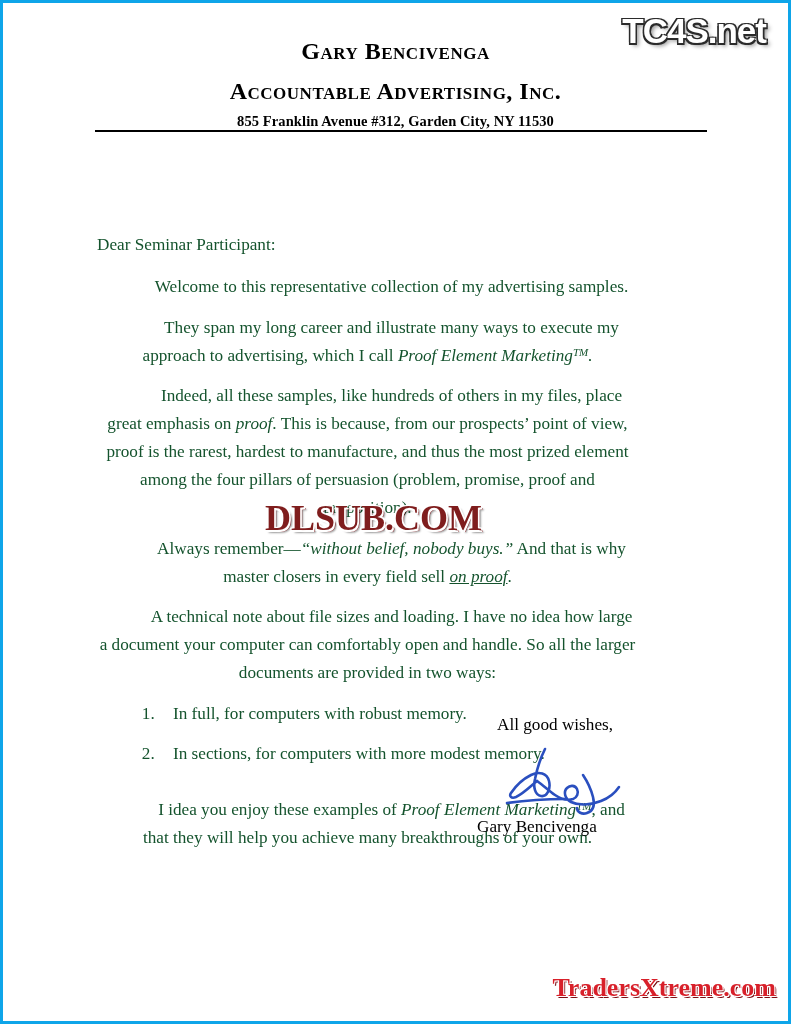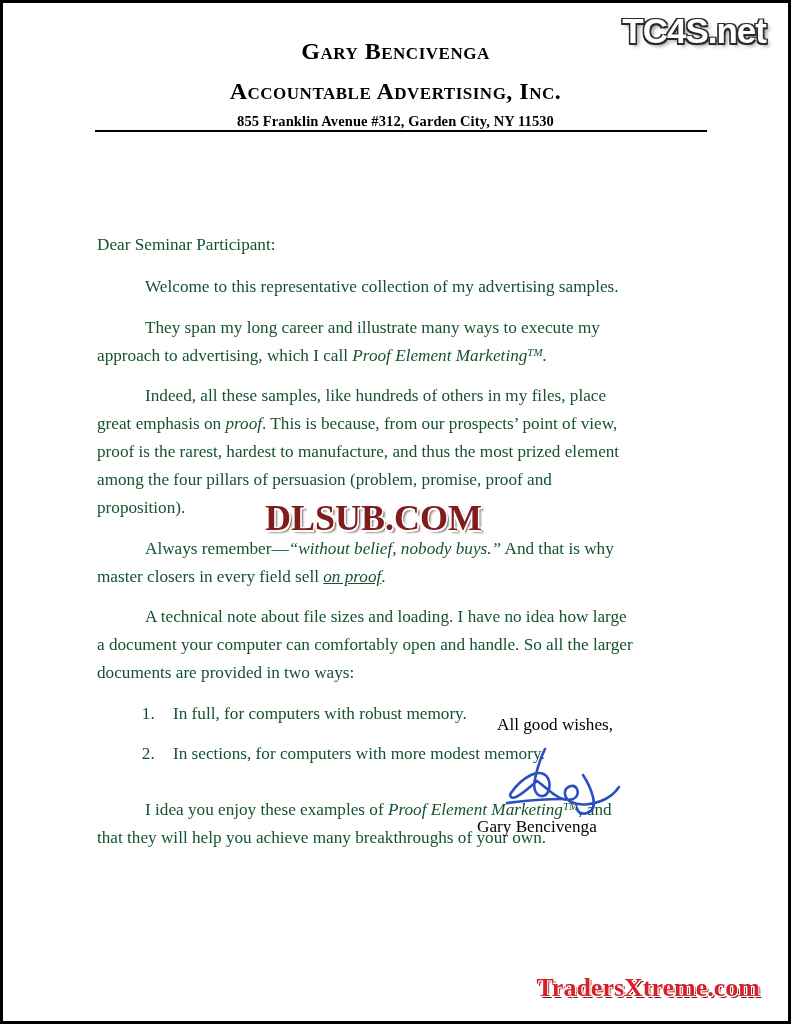--- a/index.html
+++ b/index.html
@@ -13,21 +13,21 @@
     position: relative;
     font-family: "Liberation Serif", serif;
     color: #000000;
     overflow: hidden;
   }
   .page {
     position: absolute;
     left: 0; top: 0;
     width: 791px;
     height: 1024px;
-    border: 3px solid #000000;
+    border: 3px solid #0ea5e9;
     box-sizing: border-box;
     background: #ffffff;
   }
   
   .wm-top {
     position: absolute;
     top: 8px;
     right: 22px;
     font-family: "Liberation Sans", sans-serif;
     font-weight: bold;
@@ -55,21 +55,21 @@
       -1.5px -1.5px 0 #ffffff,
        1.5px -1.5px 0 #ffffff,
       -1.5px  1.5px 0 #ffffff,
        1.5px  1.5px 0 #ffffff,
        2px 2px 0 #7a0d12,
        3px 3px 2px rgba(0,0,0,0.4);
     user-select: none;
   }
   .wm-bottom {
     position: absolute;
-    right: 28px;
+    right: 12px;
     bottom: 18px;
     font-family: "Liberation Serif", serif;
     font-weight: bold;
     font-size: 26px;
     color: #d8202a;
     text-shadow:
       -1px -1px 0 #ffffff,
        1px -1px 0 #ffffff,
       -1px  1px 0 #ffffff,
        1px  1px 0 #ffffff,
@@ -125,21 +125,21 @@
     font-size: 17.2px;
     line-height: 1.62;
     color: #14532d;
   }
   .salutation {
     margin: 0 0 14px 0;
   }
   .para {
     margin: 0 4px 13px 0;
     text-indent: 48px;
-    text-align: left;
+    text-align: center;
   }
   .ital { font-style: italic; }
   .underline { text-decoration: underline; }
   .tm {
     font-size: 11px;
     vertical-align: 0.45em;
     letter-spacing: 0;
   }
   ol.items {
     margin: 6px 0 28px 0;

